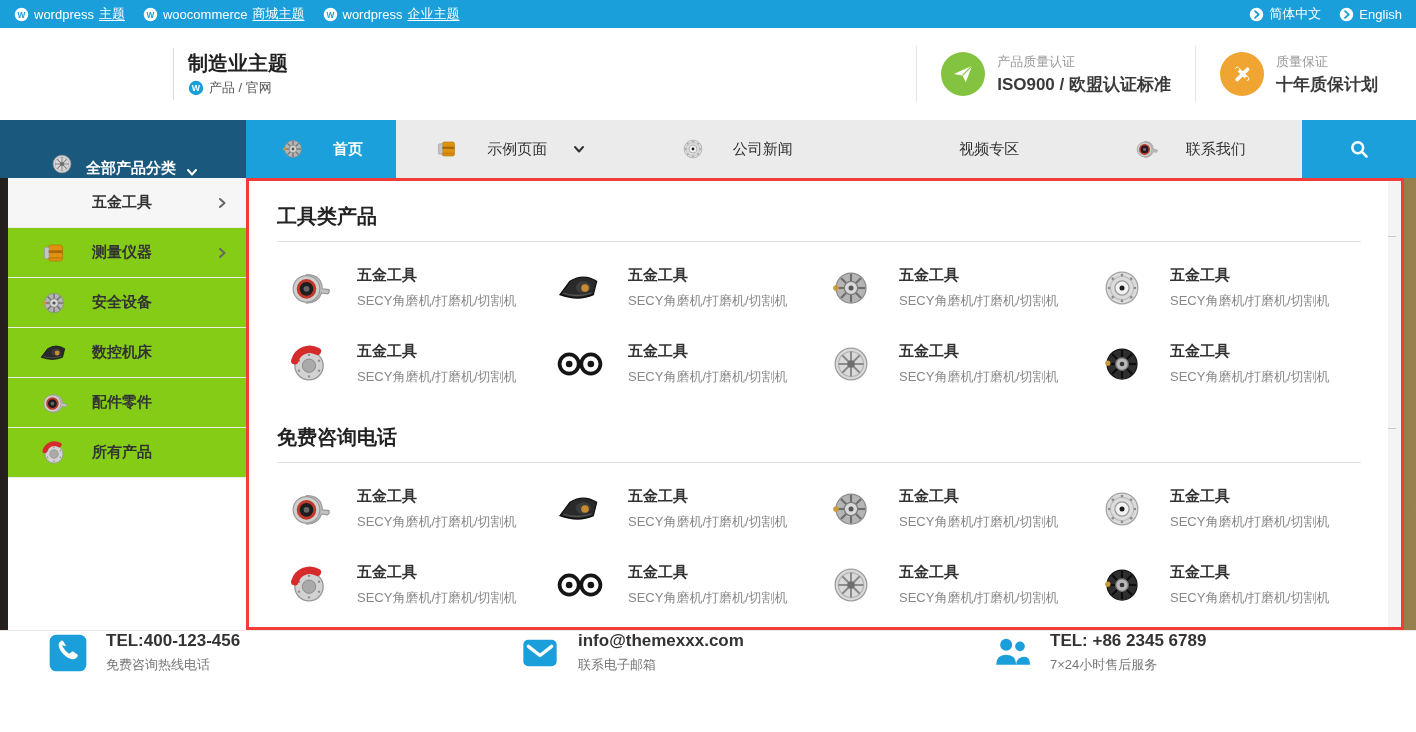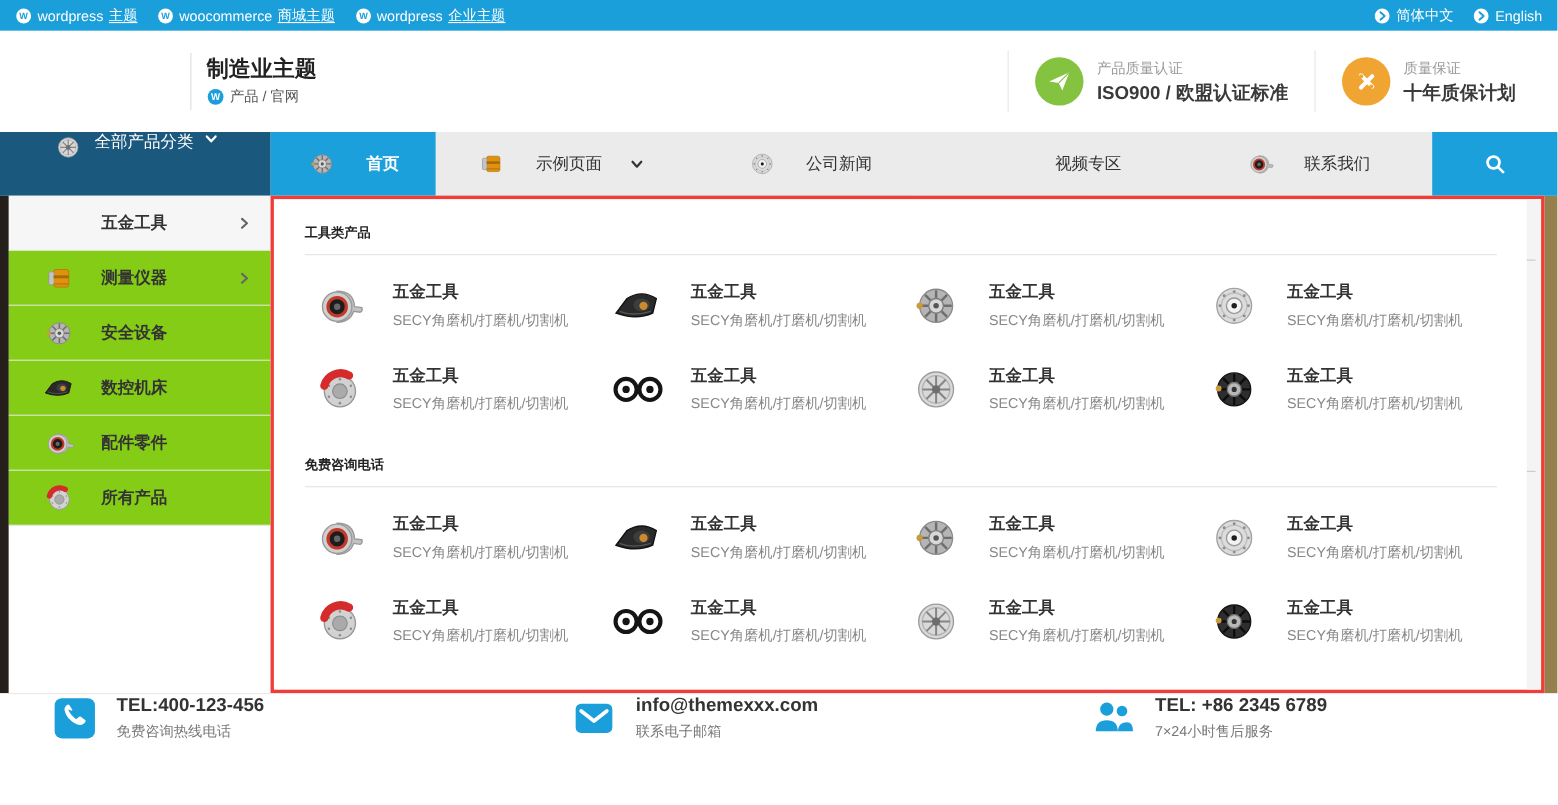--- a/index.html
+++ b/index.html
@@ -24,21 +24,21 @@
   .feat-wrap { margin-left:auto; display:flex; align-items:center; margin-right:14px; }
   .feature { display:flex; align-items:center; gap:12px; padding:0 24px; }
   .feat-sep { width:1px; height:56px; background:#e5e5e5; }
   .feat-circle { width:44px; height:44px; border-radius:50%; display:flex; align-items:center; justify-content:center; flex:0 0 44px; }
   .feat-circle svg { width:22px; height:22px; }
   .feat-title { font-size:13px; color:#999; }
   .feat-value { font-size:17px; font-weight:bold; color:#3a3a3a; margin-top:2px; white-space:nowrap; }
 
   
   .nav { height:58px; background:#ebebeb; display:flex; align-items:stretch; }
-  .cat-btn { width:246px; background:#1b587d; color:#fff; display:flex; align-items:flex-start; justify-content:center; gap:10px; font-size:15px; font-weight:normal; cursor:pointer; }
+  .cat-btn { width:246px; background:#1b587d; color:#fff; display:flex; align-items:flex-end; justify-content:center; gap:10px; font-size:15px; font-weight:bold; cursor:pointer; }
   .cat-btn .nav-ic { width:28px; height:28px; }
   .chev { width:12px; height:12px; }
   .nav-item { display:flex; align-items:center; justify-content:center; gap:26px; font-size:15px; color:#333; cursor:pointer; text-decoration:none; flex:1; }
   .nav-item .nav-ic { width:28px; height:28px; }
   .nav-item.active { background:#1ba0dc; color:#fff; flex:0 0 150px; font-weight:bold; }
   .search-btn { width:114px; background:#1ba0dc; display:flex; align-items:center; justify-content:center; cursor:pointer; }
   .search-btn svg { width:20px; height:20px; }
 
   
   .content { height:452px; display:flex; background:linear-gradient(90deg,#241f1b 0%,#35302a 4%,#4a4236 50%,#8a7a4e 97%,#97804d 100%); padding-left:8px; }
@@ -48,21 +48,21 @@
   .side-ic { width:32px; height:32px; margin-right:22px; flex:0 0 32px; }
   .side-label { font-size:15px; font-weight:bold; color:#333; }
   .side-arrow { width:12px; height:12px; margin-left:auto; color:#666; }
   .side-fill { background:#fff; height:152px; }
 
   
   .panel { flex:1; margin-right:12px; background:#fff; border:3px solid #f23c38; position:relative; padding:6px 40px 0 28px; overflow:hidden; }
   .gutter { position:absolute; top:0; right:0; bottom:0; width:13px; background:#f4f4f4; }
   .gutter .tick { position:absolute; left:0; width:8px; height:1px; background:#c9c9c9; }
   .tick.t1 { top:55px; } .tick.t2 { top:247px; }
-  .sec-title { font-size:12px; font-weight:bold; color:#222; padding:16px 0 11px 0; border-bottom:1px solid #e3e3e3; }
+  .sec-title { font-size:20px; font-weight:bold; color:#222; padding:16px 0 11px 0; border-bottom:1px solid #e3e3e3; }
   .sec-grid { display:grid; grid-template-columns:repeat(4,1fr); padding:8px 0 6px 0; }
   .product { display:flex; align-items:center; padding:12px 8px 12px 0; cursor:pointer; }
   .p-icon { width:64px; height:52px; display:flex; align-items:center; justify-content:center; flex:0 0 64px; margin-right:16px; }
   .p-icon svg { width:50px; height:50px; }
   .p-title { font-size:15px; font-weight:bold; color:#333; margin-bottom:7px; }
   .p-desc { font-size:13px; color:#888; white-space:nowrap; }
 
   
   .footer { height:120px; background:#fff; border-top:1px solid #e9e9e9; display:flex; align-items:flex-start; }
   .f-col { flex:1; display:flex; align-items:center; gap:18px; padding-left:48px; }

